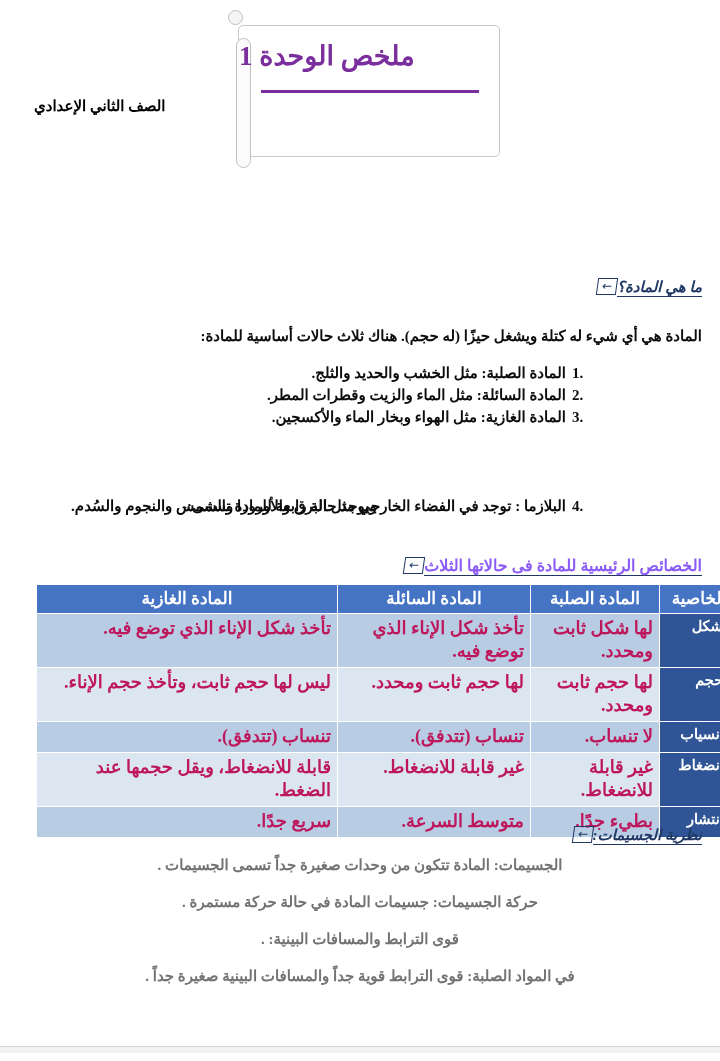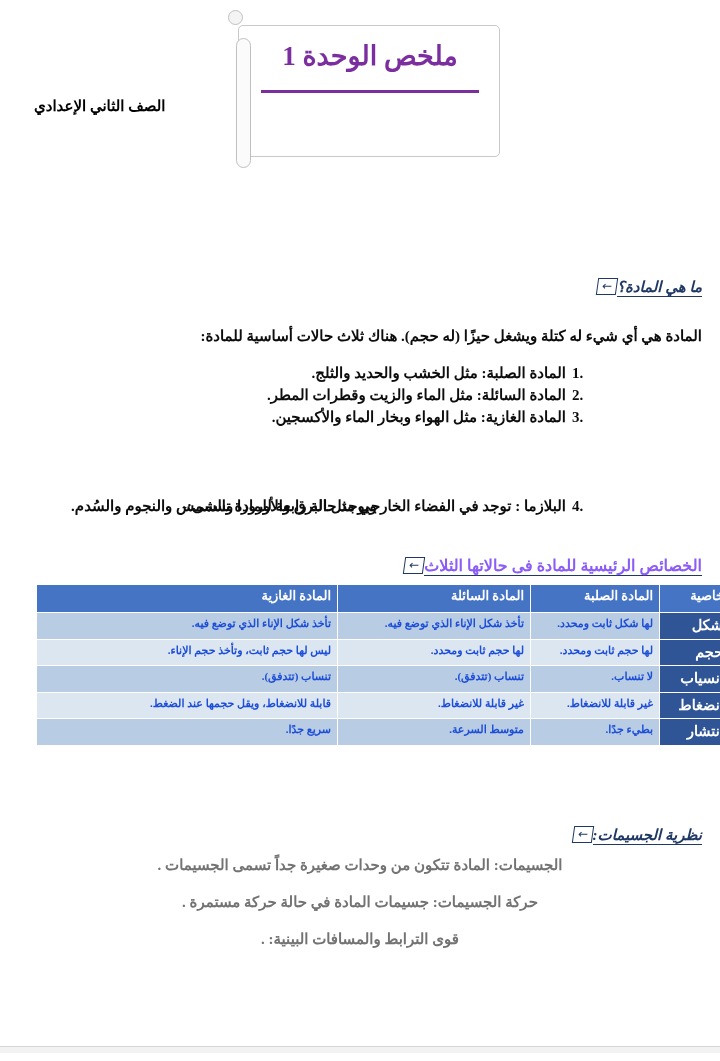--- a/index.html
+++ b/index.html
@@ -64,21 +64,21 @@
     border: 1px solid #c0c0c0;
     border-radius: 50%;
     background: #f4f4f4;
     box-sizing: border-box;
   }
   .unit-title {
     position: absolute;
     left: 0;
     top: 14px;
     width: 262px;
-    text-align: center;
+    text-align: left;
     color: #7b2f9e;
     font-size: 27px;
     font-weight: bold;
     font-family: "Liberation Serif", "DejaVu Serif", serif;
     line-height: 1.25;
     letter-spacing: 0;
   }
   .unit-title-underline {
     position: absolute;
     left: 22px;
@@ -246,29 +246,29 @@
     direction: rtl;
     table-layout: fixed;
   }
   .props-table th,
   .props-table td {
     border: 1px solid #ffffff;
     vertical-align: top;
     padding: 3px 6px 4px 6px;
     font-family: "Liberation Serif", "DejaVu Serif", serif;
     font-weight: bold;
-    font-size: 11px;
+    font-size: 18px;
     line-height: 1.28;
-    color: #1d4ed8;
+    color: #be185d;
   }
   .props-table thead th {
     background: #4574c4;
     color: #ffffff;
-    text-align: right;
-    font-size: 13px;
+    text-align: center;
+    font-size: 17px;
     padding-top: 3px;
     padding-bottom: 3px;
     height: 21px;
   }
   .props-table tbody th.rowhead {
     background: #2f5597;
     color: #ffffff;
     text-align: right;
     font-size: 14.5px;
   }
@@ -424,18 +424,19 @@
   </table>
 
   <div class="sec-head pt-head">
     <span class="sec-italic">نظرية الجسيمات:</span><span class="arrow-box">←</span>
   </div>
 
   <ul class="pt-list">
     <li>الجسيمات: المادة تتكون من وحدات صغيرة جداً تسمى الجسيمات .</li>
     <li>حركة الجسيمات: جسيمات المادة في حالة حركة مستمرة .</li>
     <li>قوى الترابط والمسافات البينية: .</li>
+    <li>في المواد الصلبة: قوى الترابط قوية جداً والمسافات البينية صغيرة جداً .</li>
   </ul>
 
 </div>
 
 <div class="page-gap"></div>
 <div class="page-next"></div>
 
 </body></html>

